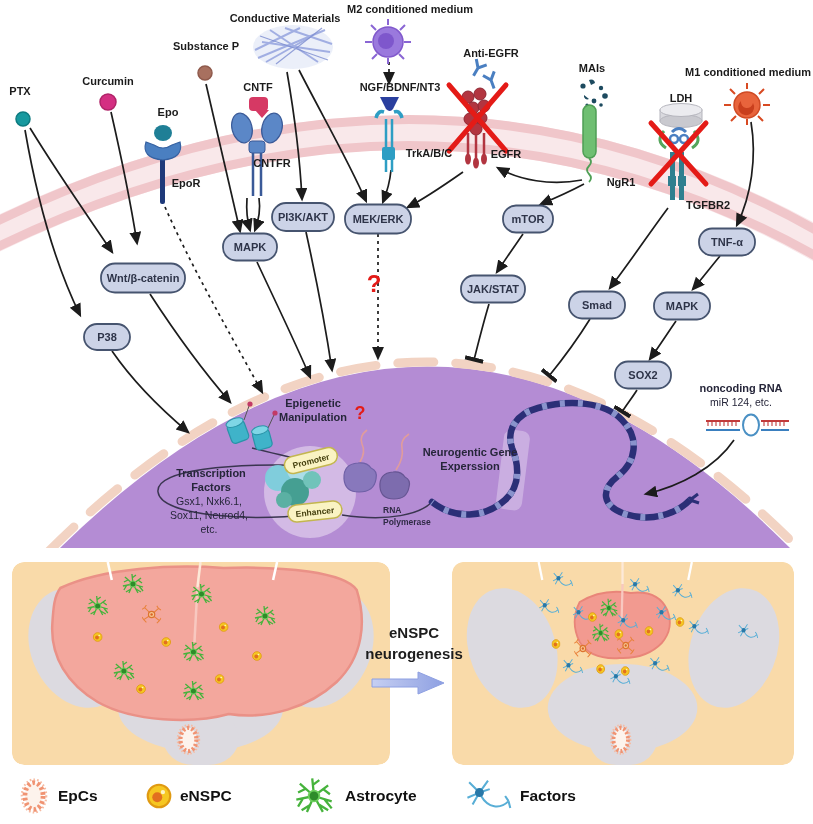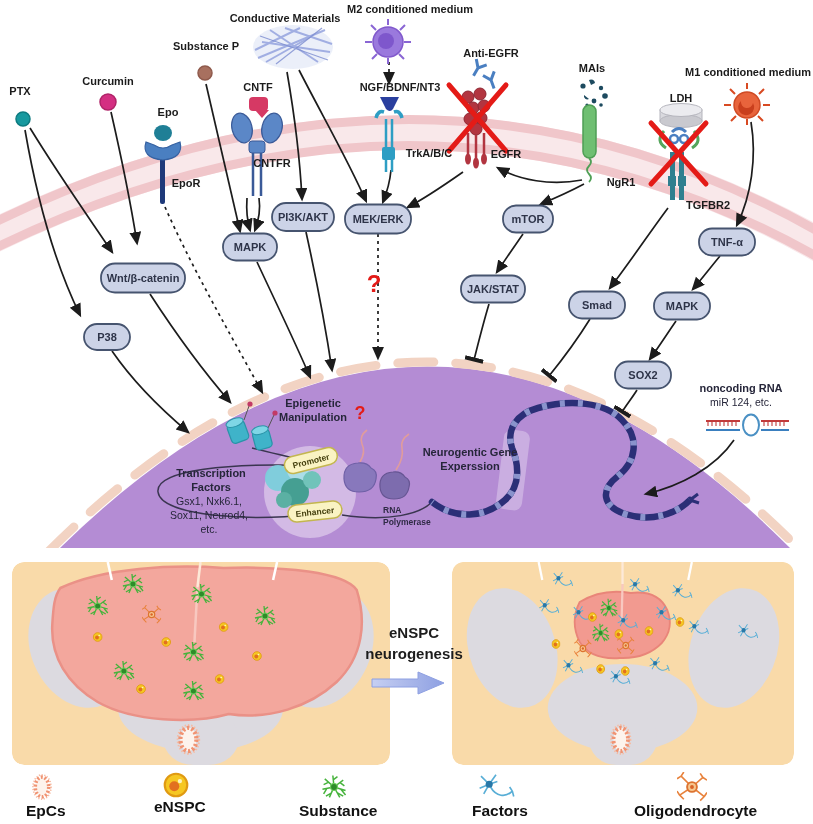--- a/index.html
+++ b/index.html
@@ -20,21 +20,21 @@
   .nuc-bold{font-size:11px;font-weight:bold;fill:#26263a;text-anchor:middle;}
   .nuc-small{font-size:10.5px;fill:#26263a;text-anchor:middle;}
   .tagtext{font-size:8.5px;font-weight:bold;fill:#45400f;text-anchor:middle;}
   .dnathread{fill:none;stroke:#3a3550;stroke-width:1.5;}
   .panelbg{fill:var(--tissue-orange,#f9daa9);}
   .gray{fill:var(--gray-matter,#dcdae0);}
   .lesion{fill:var(--lesion-pink,#f3a79d);stroke:#ea9187;stroke-width:2.5;}
   .lesion2{fill:#f29a90;stroke:#e98579;stroke-width:2;}
   .mid-label{position:absolute;left:358px;top:622px;width:112px;text-align:center;
              font-size:15px;font-weight:bold;color:#1c1c1c;line-height:21px;}
-  .legend-item{position:absolute;top:772px;height:48px;display:flex;align-items:center;flex-direction:column;}
+  .legend-item{position:absolute;top:772px;height:48px;display:flex;align-items:center;}
   .legend-label{font-size:15.5px;font-weight:bold;color:#111;margin-left:8px;}
   .legend-item svg{position:static;}
 </style>
 </head>
 <body>
 
 <div class="stage">
 
 <svg width="0" height="0" style="position:absolute" aria-hidden="true">
   <defs>
@@ -532,28 +532,22 @@
 <div class="legend-item" style="left:146px">
   <svg width="26" height="26" viewBox="-6 -6 12 12">
         <use href="#sym-enspc" x="-6" y="-6" width="12" height="12"></use>
       </svg>
   <span class="legend-label">eNSPC</span>
 </div>
 <div class="legend-item" style="left:291px">
   <svg width="46" height="46" viewBox="-13 -13 26 26">
         <use href="#sym-astro" x="-13" y="-13" width="26" height="26"></use>
       </svg>
-  <span class="legend-label">Substance</span>
+  <span class="legend-label">Astrocyte</span>
 </div>
 <div class="legend-item" style="left:464px">
   <svg width="48" height="38" viewBox="-14 -11 28 22">
         <use href="#sym-neuron" x="-14" y="-11" width="28" height="22"></use>
       </svg>
   <span class="legend-label">Factors</span>
 </div>
-<div class="legend-item" style="left:626px">
-  <svg width="34" height="34" viewBox="-11 -11 22 22">
-        <use href="#sym-oligo" x="-11" y="-11" width="22" height="22"></use>
-      </svg>
-  <span class="legend-label">Oligodendrocyte</span>
+
 </div>
 
-</div>
-
 </body></html>

